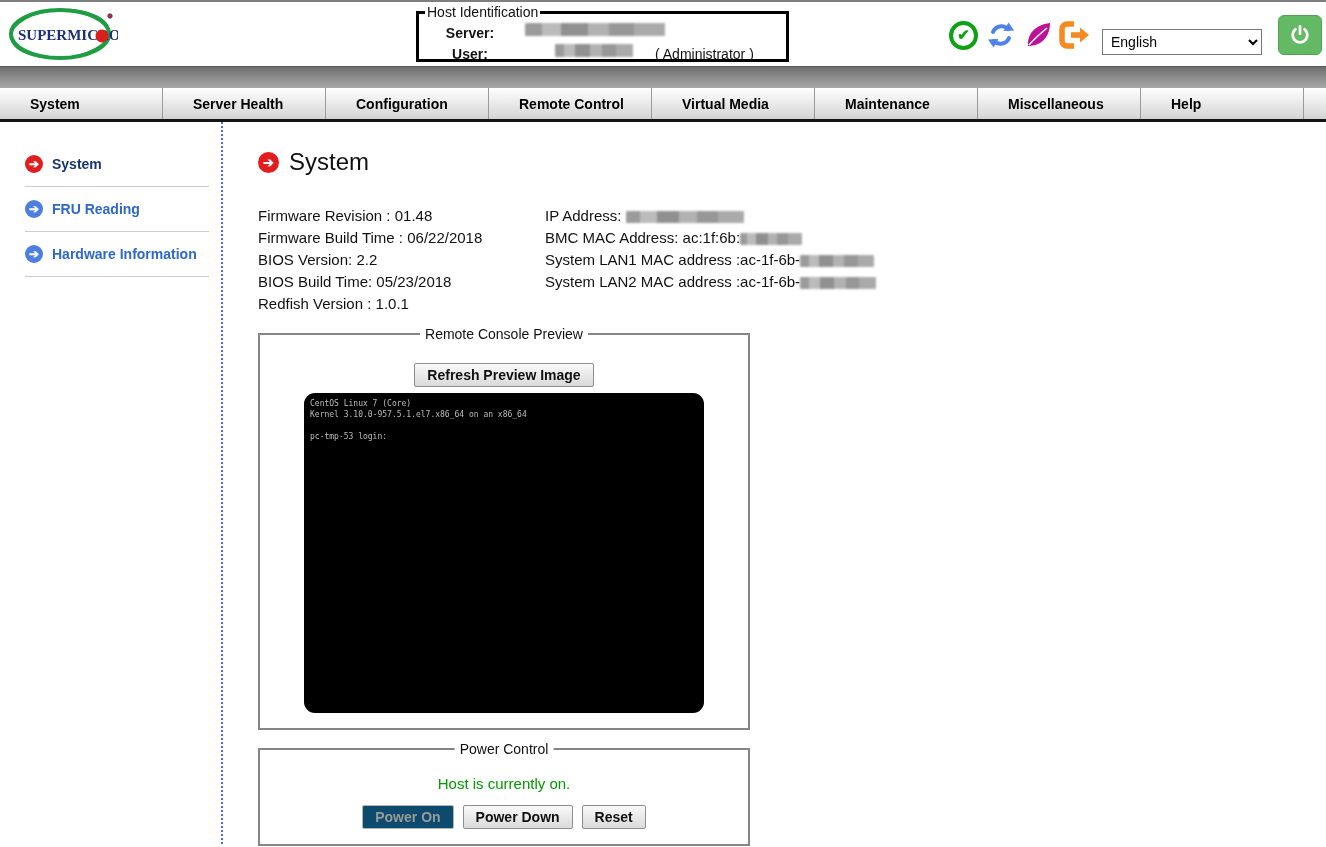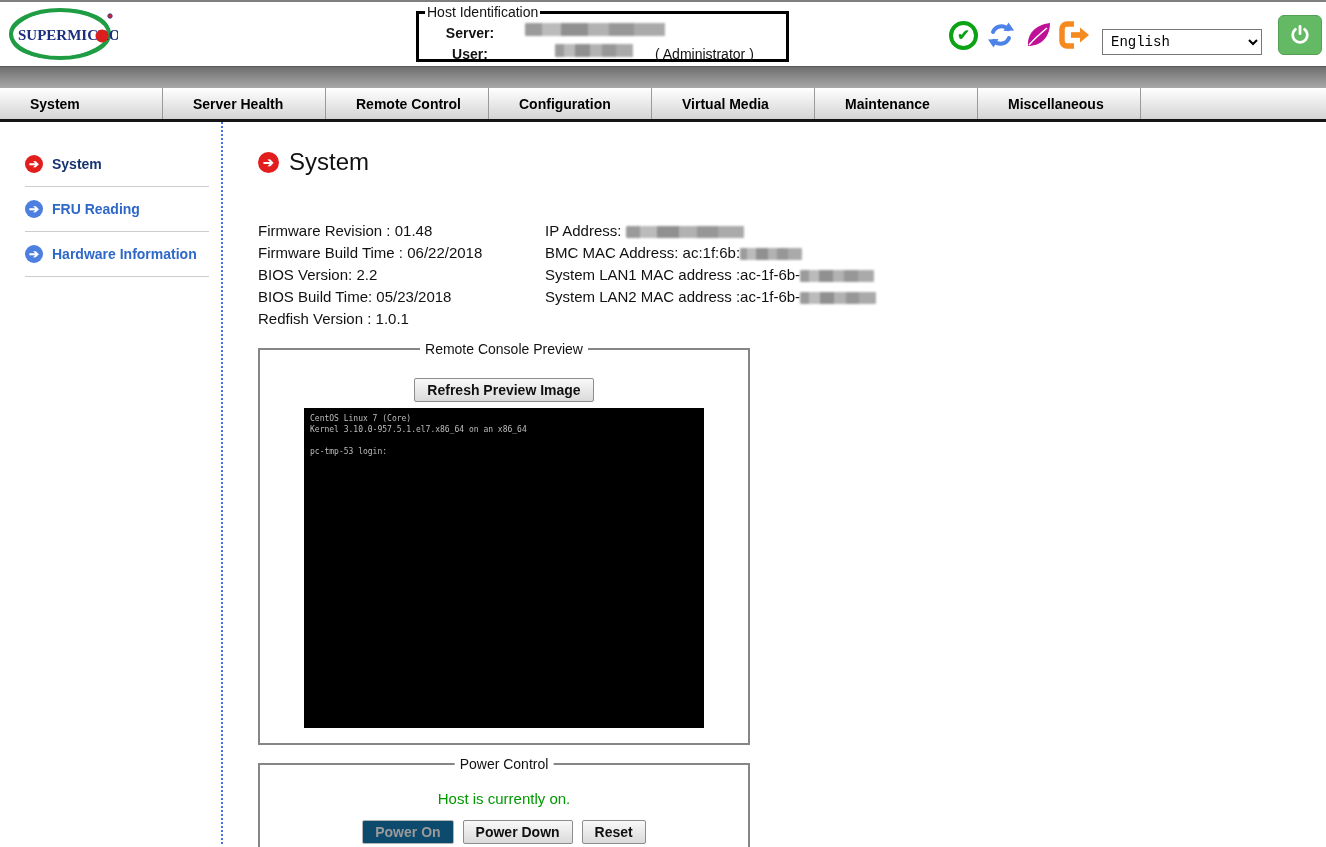--- a/index.html
+++ b/index.html
@@ -33,21 +33,21 @@
     position:absolute; right:4px; top:13px; height:40px;
     display:flex; align-items:center; gap:6px;
   }
   .hicon { width:31px; height:31px; display:flex; align-items:center; justify-content:center; cursor:pointer; }
   .ok-circle {
     width:29px; height:29px; border-radius:50%; border:4px solid #0ba313;
     color:#0ba313; font-size:15px; font-weight:bold; display:flex; align-items:center; justify-content:center;
     background:#fff;
   }
   .lang-select {
-    width:160px; height:26px; font-size:14px; font-family:Liberation Mono, monospace;
+    width:160px; height:26px; font-size:14px; font-family:Liberation Sans, sans-serif;
     border:1px solid #777; background:#fff; margin-left:6px; padding-left:4px;margin-top:14px;
   }
   .power-btn {
     margin-left:10px; width:44px; height:40px; border-radius:6px;
     background:#63b964; border:1px solid #53a055;
     display:flex; align-items:center; justify-content:center; cursor:pointer;
   }
 
   
   .grayband { height:22px; border-top:1px solid #595959; background:linear-gradient(#6f6f6f,#a8a8a8); }
@@ -81,21 +81,21 @@
   .side-item.active .side-label { color:#16356f; }
 
   .main { padding:26px 0 0 35px; }
   .title-row { display:flex; align-items:center; gap:10px; }
   .title-ico {
     width:21px; height:21px; border-radius:50%; background:#e11d1d; color:#fff;
     font-size:13px; line-height:21px; text-align:center; font-weight:bold;
   }
   .page-title { font-size:24px; color:#111; }
 
-  .info-cols { display:flex; margin-top:44px; font-size:15px; }
+  .info-cols { display:flex; margin-top:29px; font-size:15px; }
   .info-left { width:287px; }
   .info-left div, .info-right div { line-height:22px; white-space:nowrap; }
   .info-right .masked { height:12px; }
 
   .grpbox {
     position:relative; width:492px; border:2px solid #868686; background:#fff;
     margin-top:18px;
   }
   .grpbox .legend {
     position:absolute; top:-9px; left:50%; transform:translateX(-50%);
@@ -103,21 +103,21 @@
   }
   .console-box { height:397px; }
   .btn {
     font-family:"Liberation Sans", sans-serif; font-size:14px; font-weight:bold; color:#111;
     background:linear-gradient(#f9f9f9,#dadada); border:1px solid #8d8d8d; border-radius:2px;
     padding:3px 12px; cursor:pointer;
   }
   .refresh-wrap { text-align:center; margin-top:28px; }
   .screen {
     width:400px; height:320px; background:#000; margin:6px auto 0 auto;
-    padding:5px 0 0 6px; overflow:hidden;
+    padding:5px 0 0 6px; overflow:hidden;border-radius:11px;
   }
   .screen div {
     font-family:"DejaVu Sans Mono", monospace; font-size:8px; line-height:11px;
     color:#bdbdbd; white-space:pre;
   }
   .power-box { height:98px; text-align:center; }
   .power-status { margin-top:25px; font-size:15px; }
   .power-btns { margin-top:13px; display:flex; justify-content:center; gap:9px; }
   .btn:disabled { color:#9a9a9a; background:#0c4a6e; border-color:#b5b5b5; cursor:default; }
 </style>
@@ -185,25 +185,26 @@
         </svg>
       </div>
     </div>
   </div>
 
   <div class="grayband"></div>
 
   <div class="menubar" id="menubar">
       <div class="menu-item">System</div>
       <div class="menu-item">Server Health</div>
+      <div class="menu-item">Configuration</div>
       <div class="menu-item">Remote Control</div>
-      <div class="menu-item">Configuration</div>
       <div class="menu-item">Virtual Media</div>
       <div class="menu-item">Maintenance</div>
       <div class="menu-item">Miscellaneous</div>
+      <div class="menu-item">Help</div>
     </div>
 
   <div class="content">
 
     <div class="sidebar" id="sidebar">
         <div class="side-item active">
           <span class="side-ico">➔</span>
           <span class="side-label">System</span>
         </div>
         <div class="side-item">

